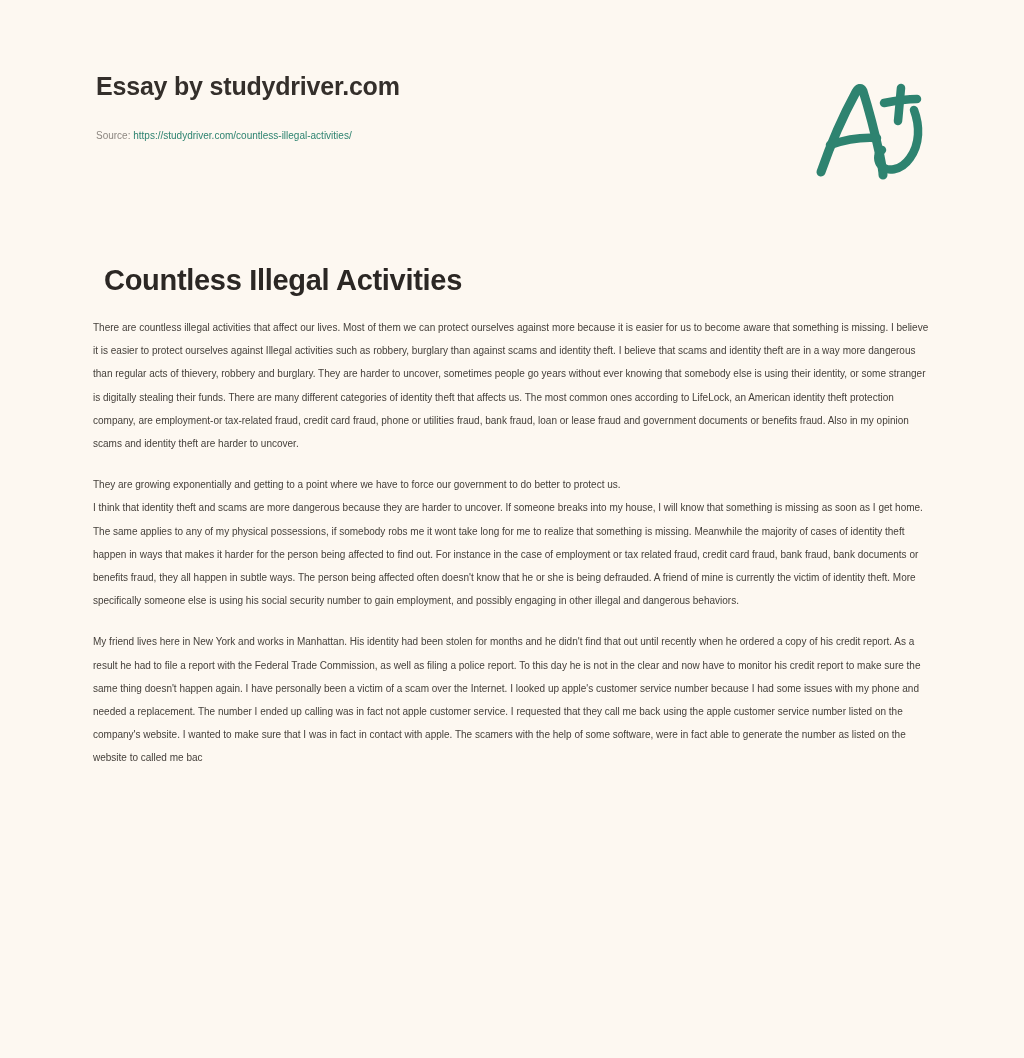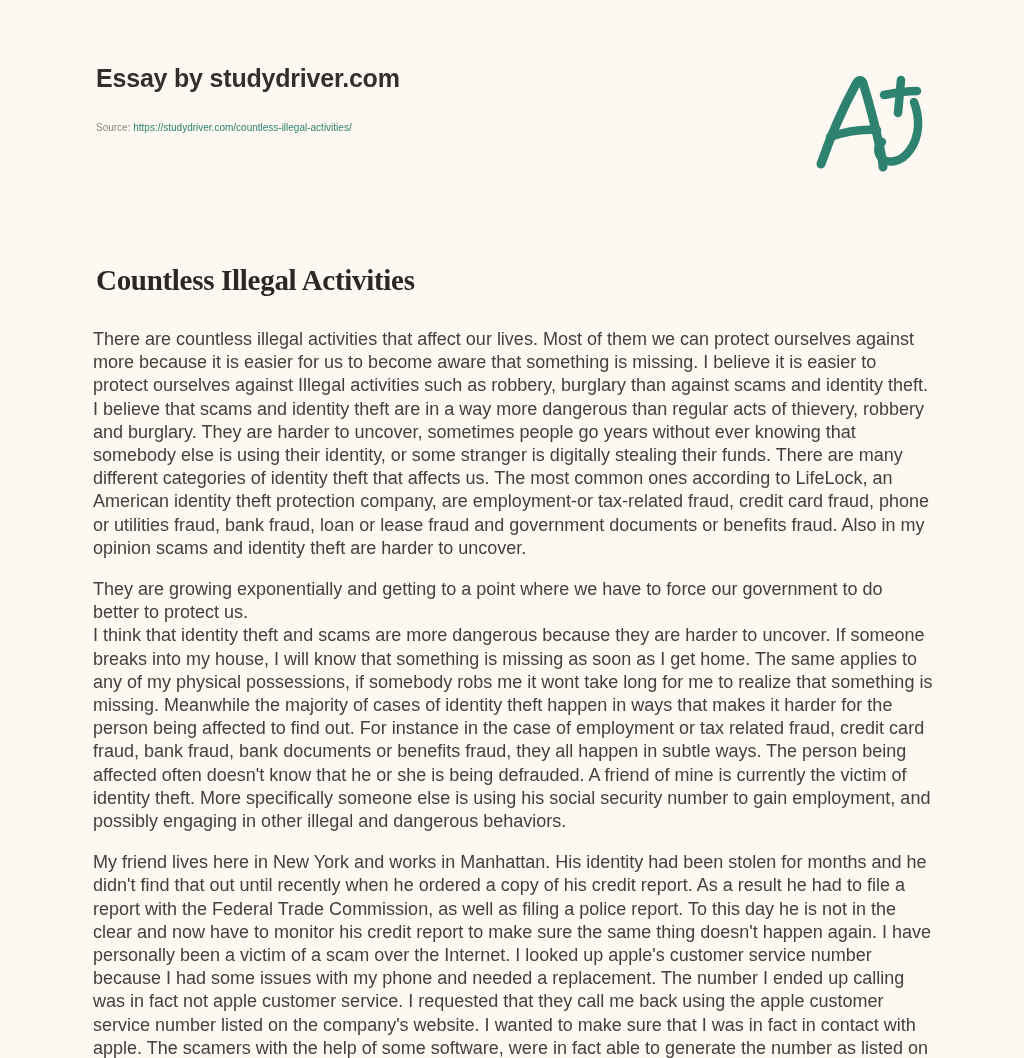--- a/index.html
+++ b/index.html
@@ -20,21 +20,21 @@
     position: relative;
     width: 1024px;
     height: 1058px;
     box-sizing: border-box;
   }
 
   
   .header {
     position: absolute;
     left: 0;
-    top: 0;
+    top: 8px;
     width: 944px;
     height: 190px;
   }
 
   .brand-line {
     position: absolute;
     left: 96px;
     top: 64px;
     font-size: 25px;
     font-weight: bold;
@@ -67,42 +67,41 @@
     width: 150px;
     height: 110px;
   }
   .logo svg {
     display: block;
   }
 
   
   .essay-title {
     position: absolute;
-    left: 96px;
+    left: 104px;
     top: 245px;
     font-size: 29px;
     font-weight: bold;
     letter-spacing: -0.3px;
     color: #2b2724;
     white-space: nowrap;
-    font-family: Liberation Serif, serif;
   }
 
   
   .body-wrap {
     position: absolute;
     left: 93px;
     top: 312px;
     width: 840px;
   }
   .para {
-    font-size: 18px;
+    font-size: 10px;
     line-height: 23.2px;
     color: #45403b;
-    margin: 16px 0 18px 0;
+    margin: 4px 0 18px 0;
     text-align: left;
     white-space: pre-wrap;
   }
   .para.tight {
     margin-bottom: 0;
   }
 </style>
 </head>
 <body>
 

